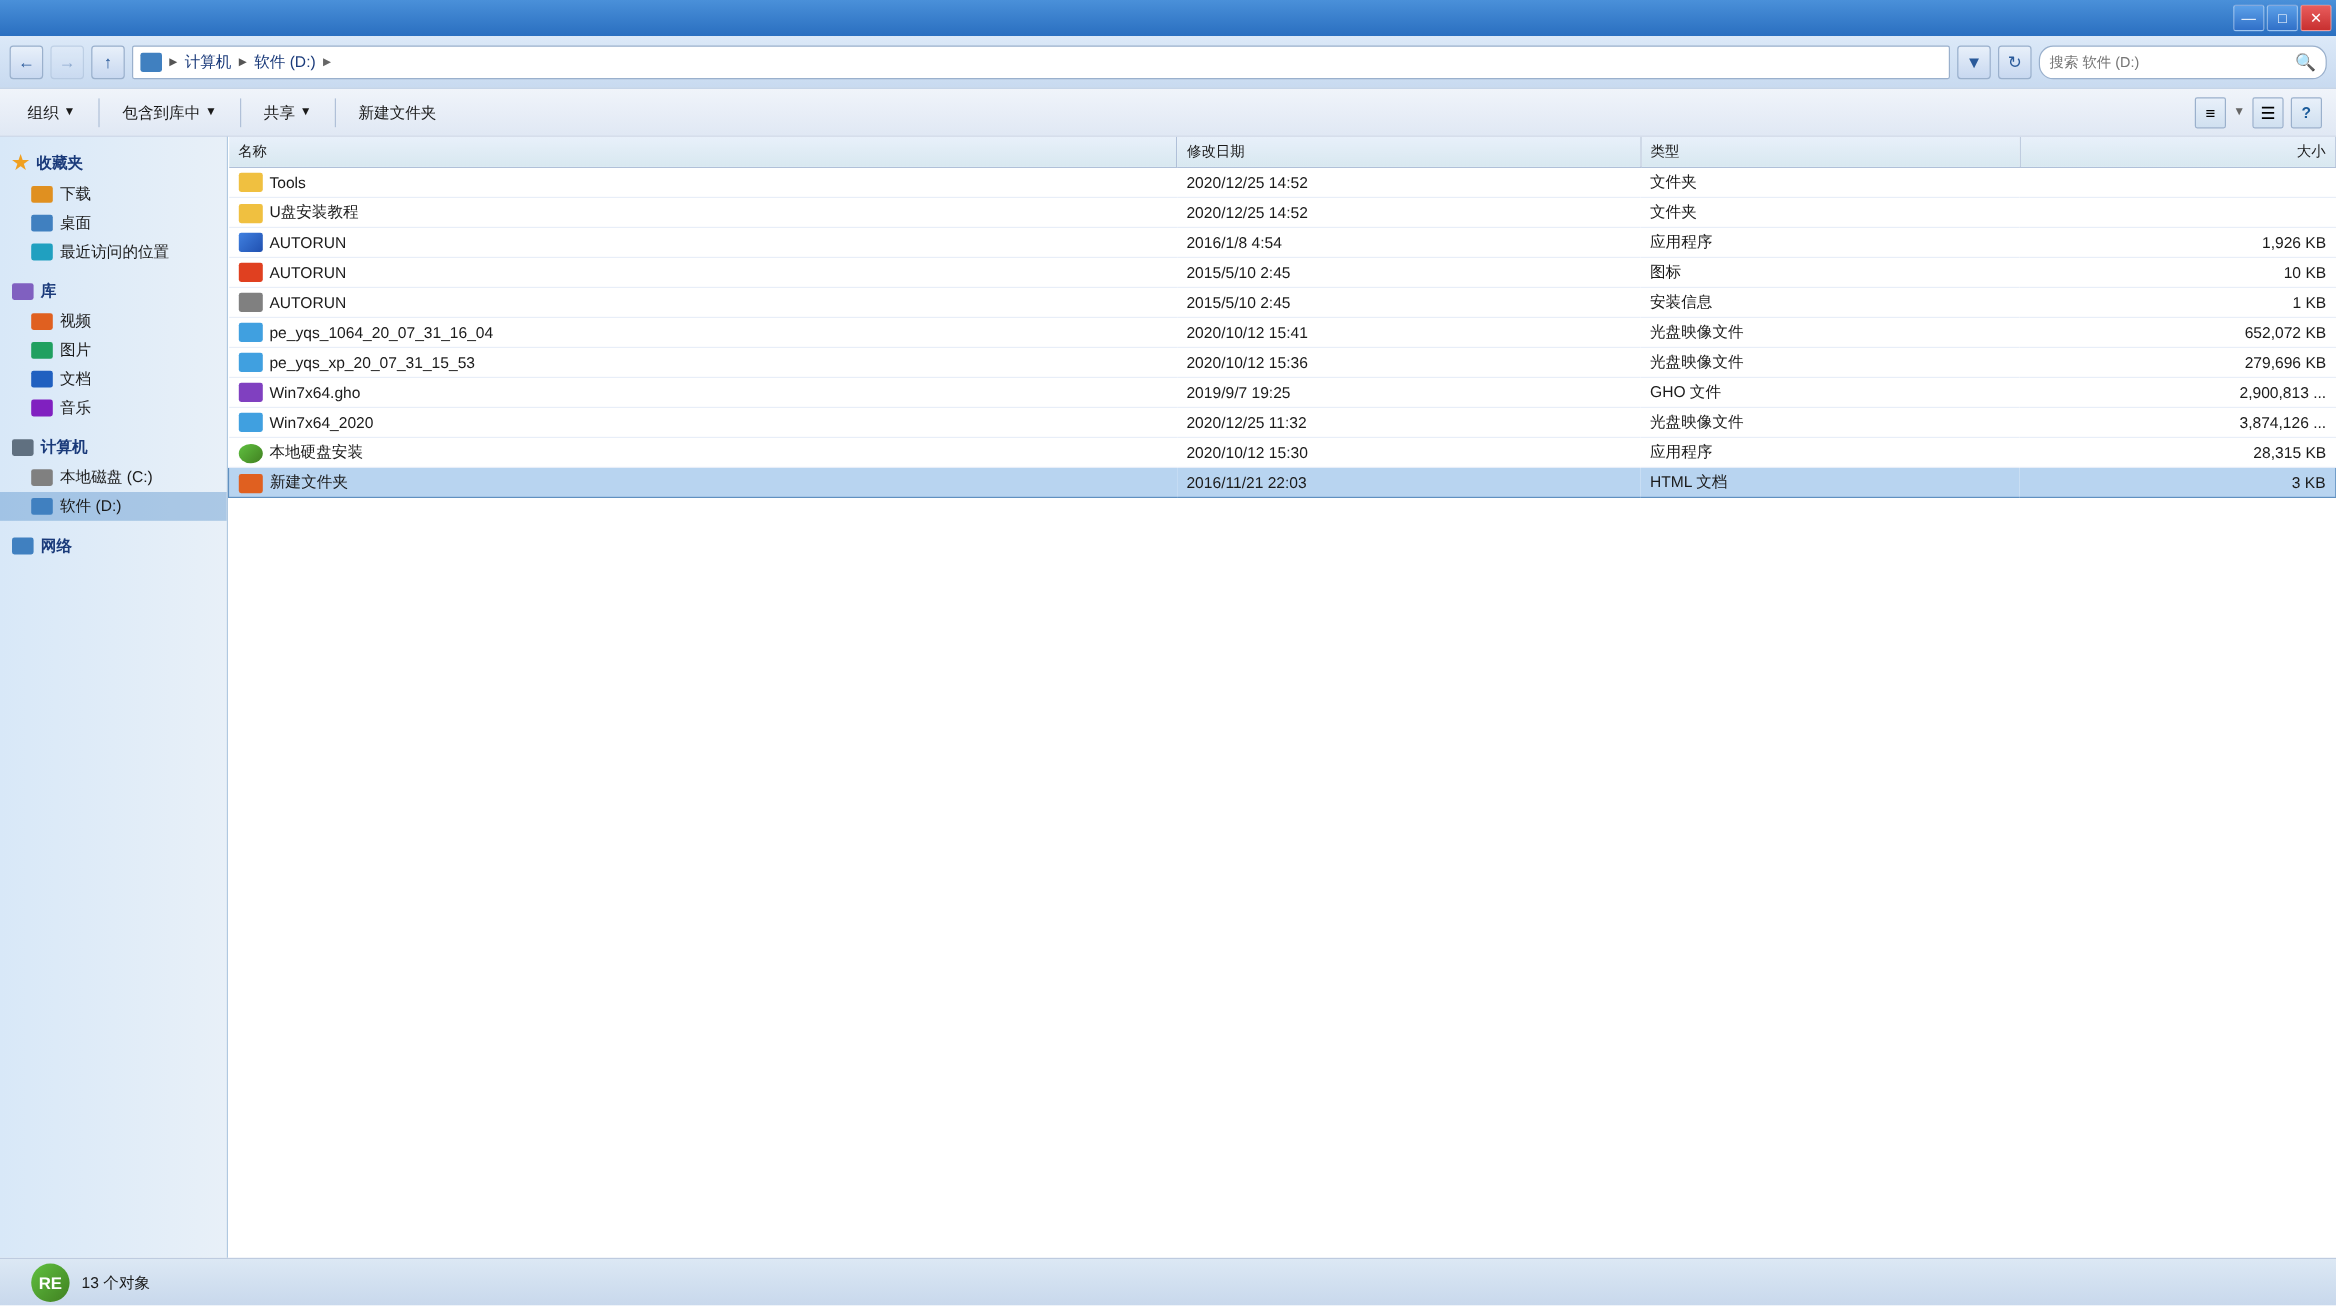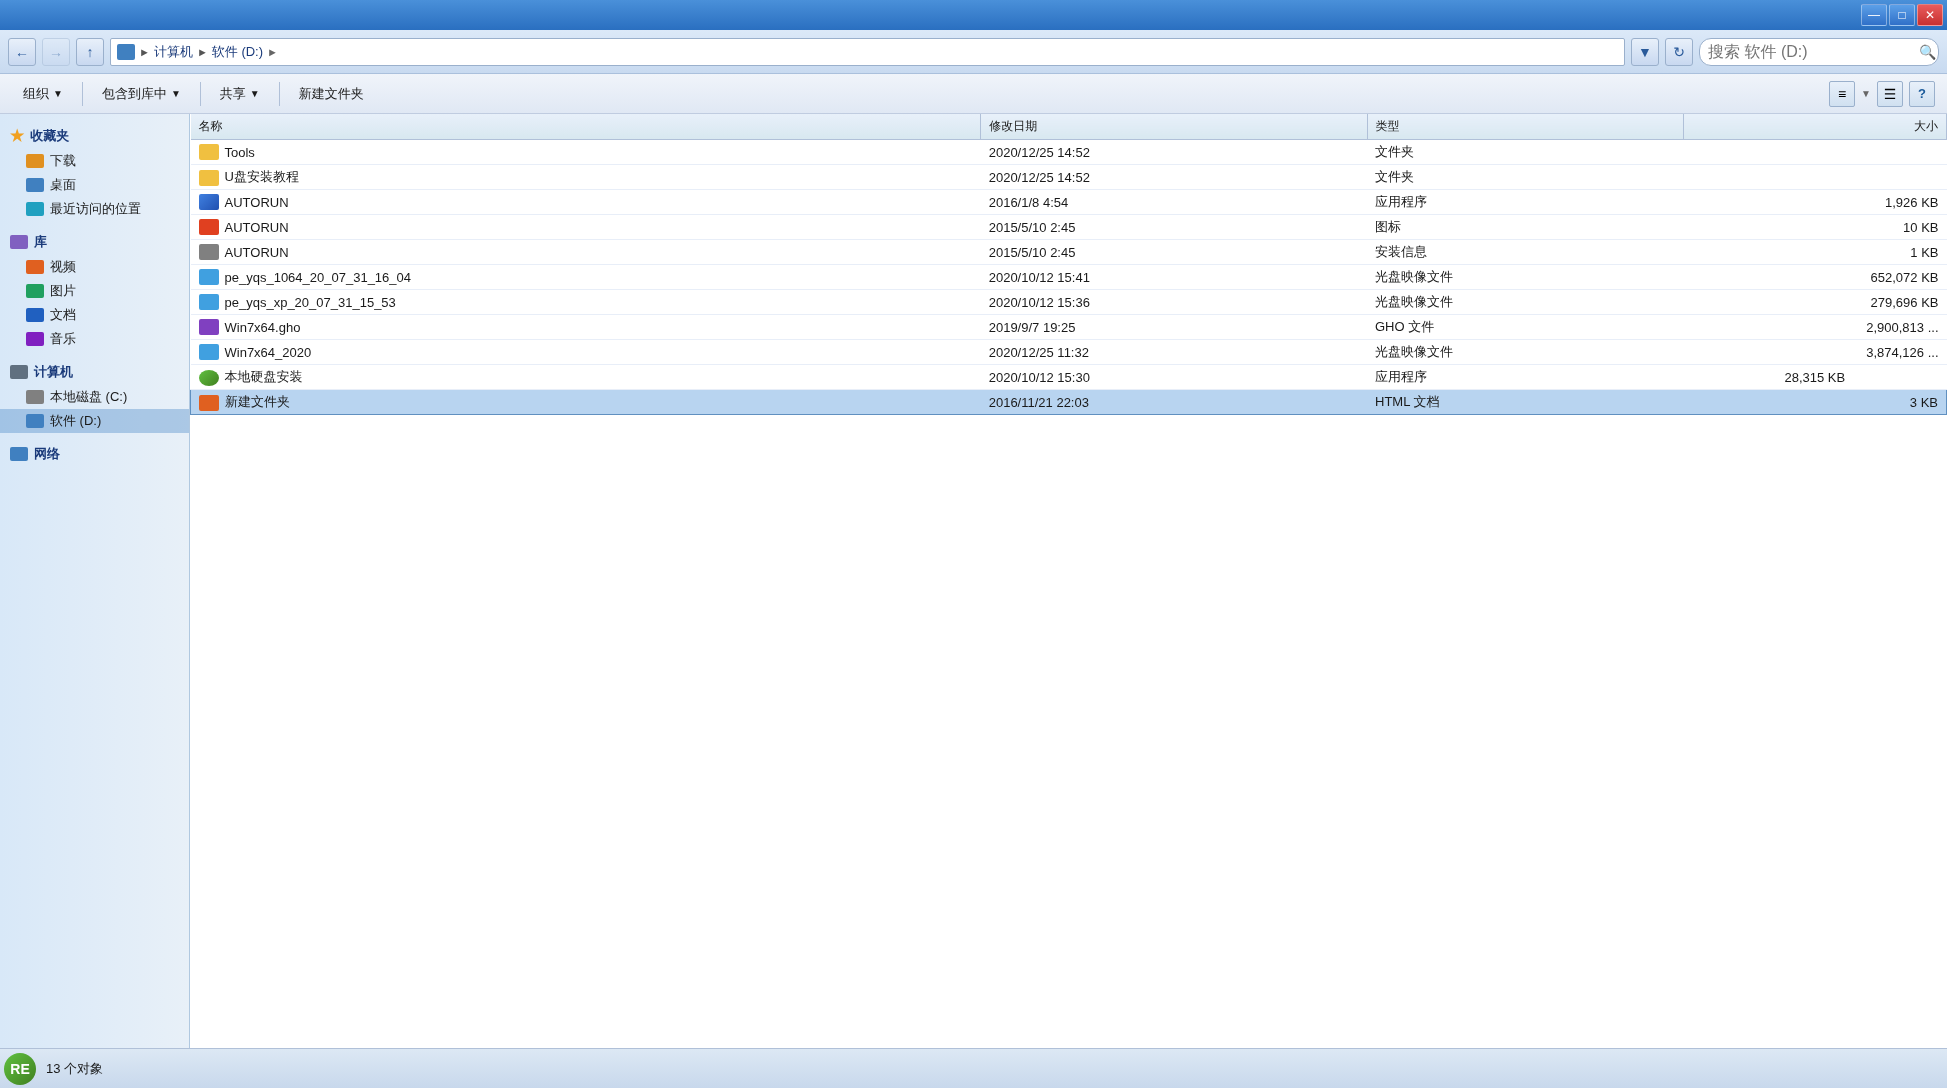--- a/index.html
+++ b/index.html
@@ -114,21 +114,21 @@
       border-radius: 12px;
       display: flex;
       align-items: center;
       padding: 0 8px;
       gap: 4px;
     }
     .search-input {
       flex: 1;
       border: none;
       outline: none;
-      font-size: 16px;
+      font-size: 12px;
       color: #888;
       background: transparent;
     }
 
     
     .toolbar {
       background: linear-gradient(to bottom, #f0f4fa 0%, #e0e8f4 100%);
       height: 40px;
       display: flex;
       align-items: center;
@@ -259,21 +259,21 @@
       gap: 6px;
     }
 
     
     .status-bar {
       background: linear-gradient(to bottom, #dce8f4 0%, #c8d8ec 100%);
       height: 40px;
       border-top: 1px solid #b0c0d8;
       display: flex;
       align-items: center;
-      padding: 0 4px;
+      padding: 0 26px;
       gap: 10px;
     }
     .status-icon {
       width: 32px;
       height: 32px;
       background: linear-gradient(135deg, #60c040, #408020);
       border-radius: 50%;
       display: flex;
       align-items: center;
       justify-content: center;
@@ -539,21 +539,21 @@
   </tr>
           <tr>
     <td>
       <div class="file-name-cell">
         <span style="display:inline-block;width:20px;height:16px;background:linear-gradient(135deg,#60c040,#408020);border-radius:50%;flex-shrink:0;"></span>
         <span>本地硬盘安装</span>
       </div>
     </td>
     <td>2020/10/12 15:30</td>
     <td>应用程序</td>
-    <td style="text-align:center;">28,315 KB</td>
+    <td style="text-align:right;">28,315 KB</td>
   </tr>
           <tr class="selected">
     <td>
       <div class="file-name-cell">
         <span style="display:inline-block;width:20px;height:16px;background:#e06020;border-radius:2px;flex-shrink:0;"></span>
         <span>新建文件夹</span>
       </div>
     </td>
     <td>2016/11/21 22:03</td>
     <td>HTML 文档</td>

